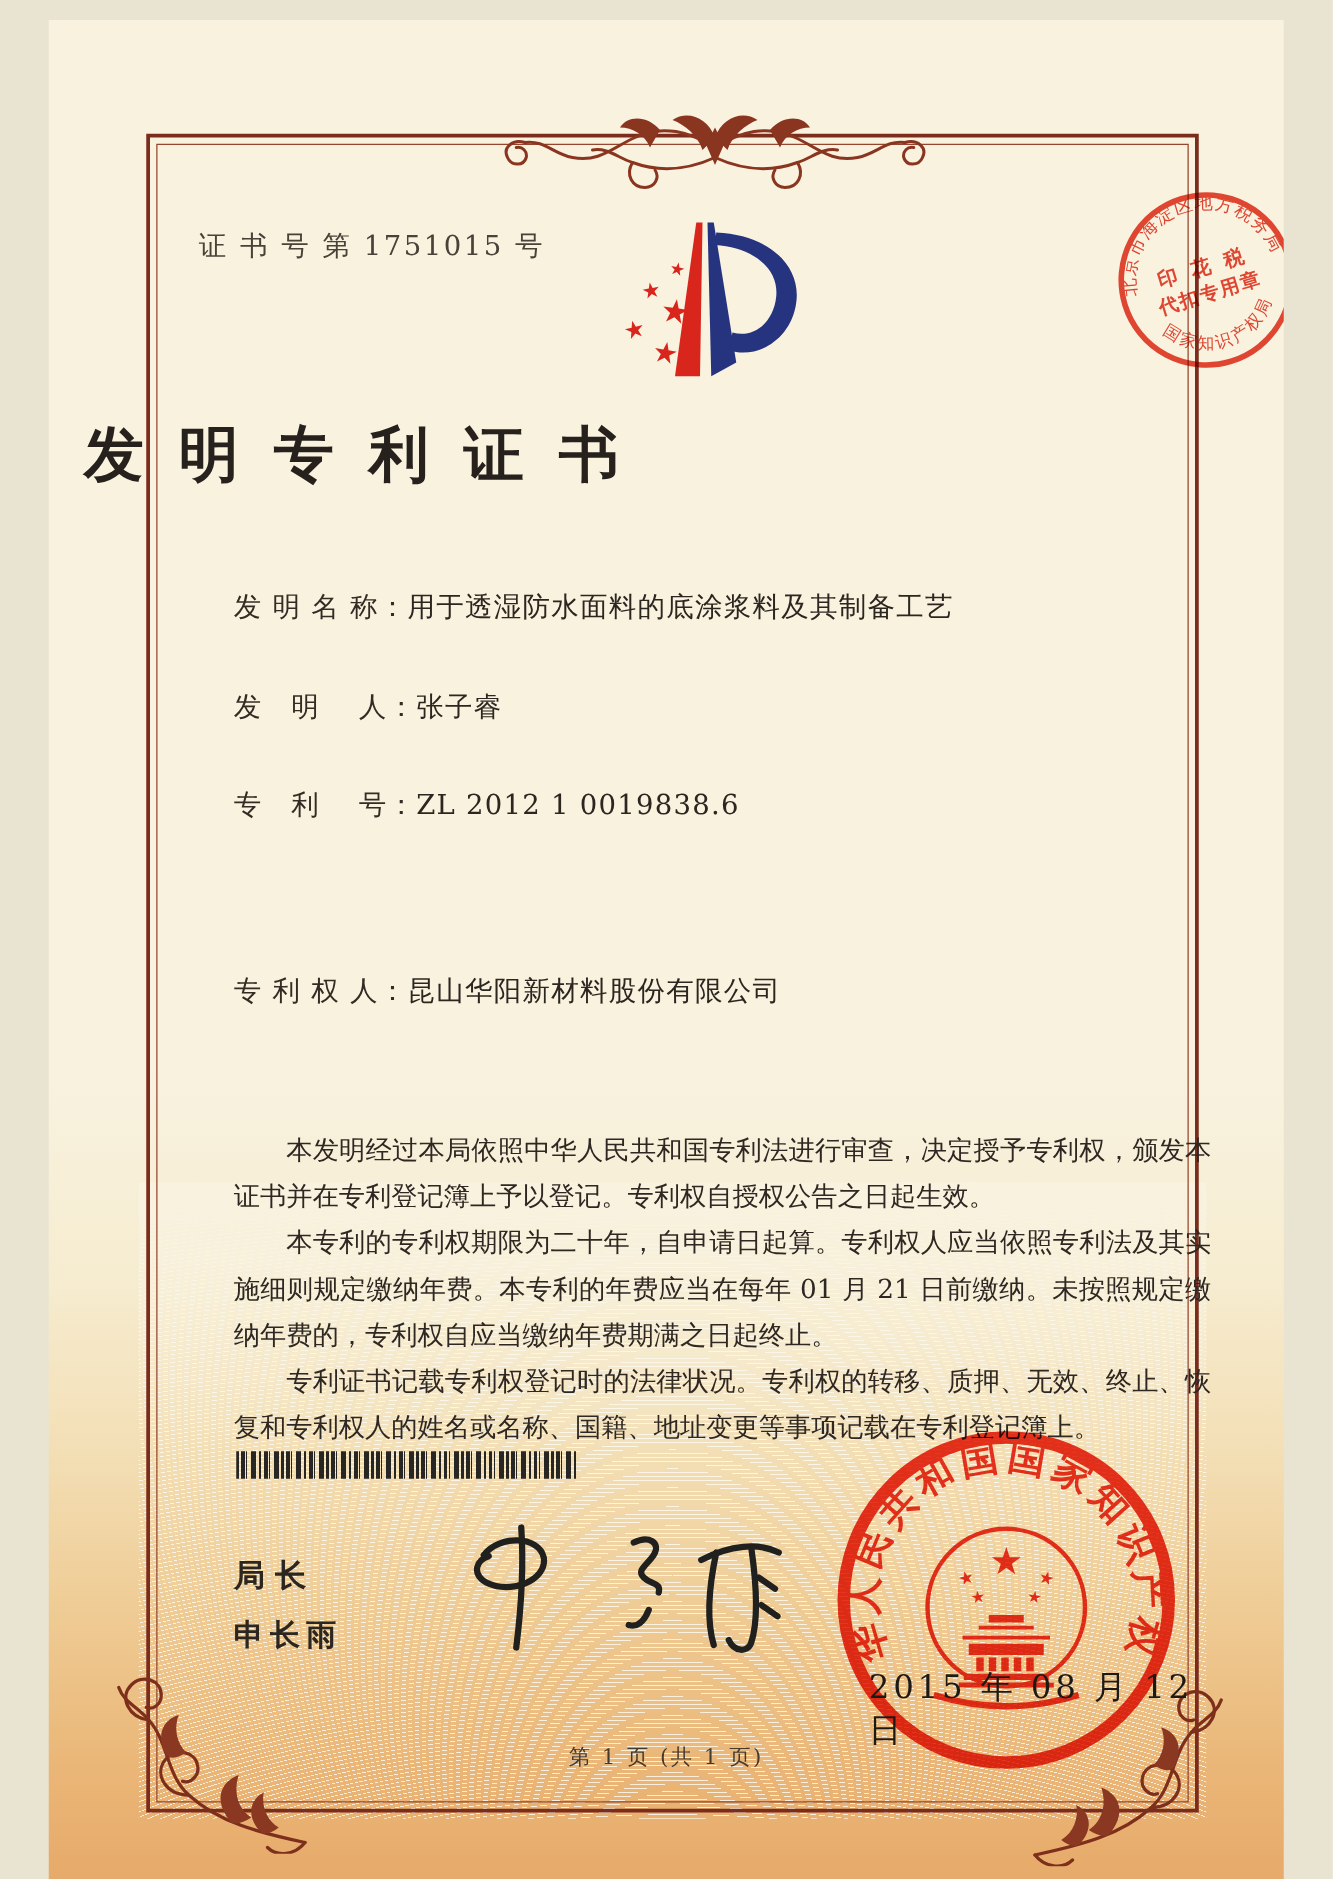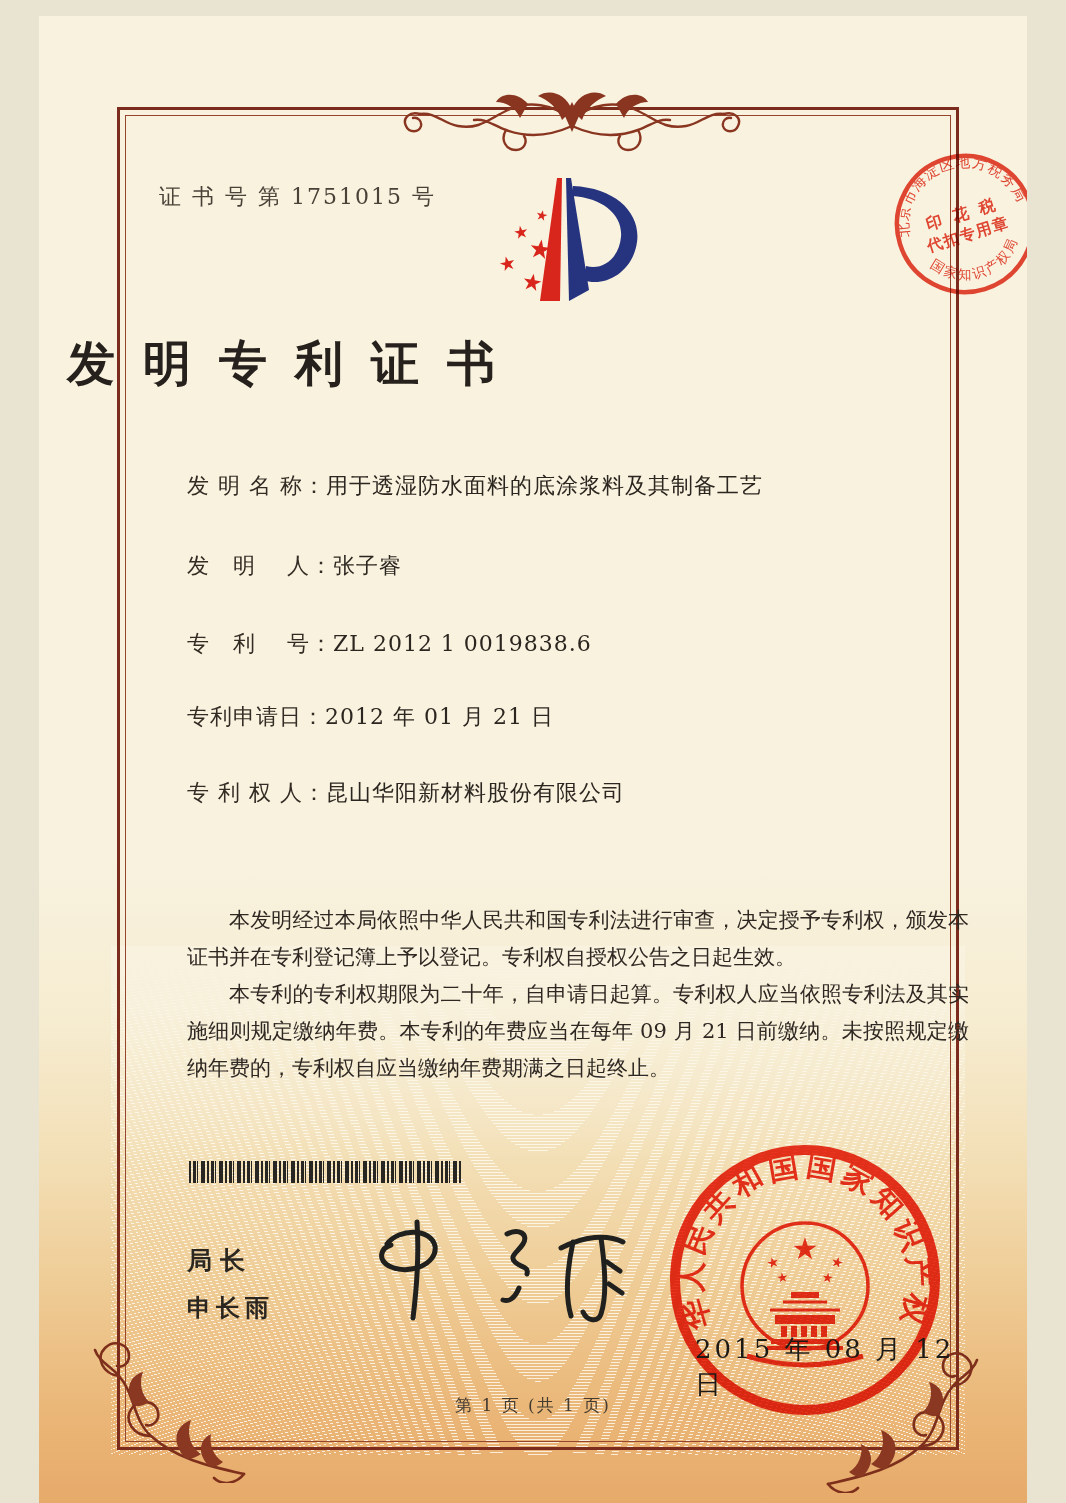--- a/index.html
+++ b/index.html
@@ -146,30 +146,28 @@
 
   <div class="abs field-row" style="top:455px">
     <span class="field-label">发 明 名 称：</span><span class="field-value">用于透湿防水面料的底涂浆料及其制备工艺</span>
   </div>
   <div class="abs field-row" style="top:535px">
     <span class="field-label">发　明　 人：</span><span class="field-value">张子睿</span>
   </div>
   <div class="abs field-row" style="top:613px">
     <span class="field-label">专　利　 号：</span><span class="field-value">ZL 2012 1 0019838.6</span>
   </div>
-  <div class="abs field-row" style="top:686px">
-    <span class="field-label">专利申请日：</span><span class="field-value">2012 年 01 月 21 日</span>
-  </div>
   <div class="abs field-row" style="top:762px">
     <span class="field-label">专 利 权 人：</span><span class="field-value">昆山华阳新材料股份有限公司</span>
   </div>
 
   <div class="abs body-block">
     <p>本发明经过本局依照中华人民共和国专利法进行审查，决定授予专利权，颁发本证书并在专利登记簿上予以登记。专利权自授权公告之日起生效。</p>
-    <p>本专利的专利权期限为二十年，自申请日起算。专利权人应当依照专利法及其实施细则规定缴纳年费。本专利的年费应当在每年 09 月 21 日前缴纳。未按照规定缴纳年费的，专利权自应当缴纳年费期满之日起终止。</p>
+    <p>本专利的专利权期限为二十年，自申请日起算。专利权人应当依照专利法及其实施细则规定缴纳年费。本专利的年费应当在每年 01 月 21 日前缴纳。未按照规定缴纳年费的，专利权自应当缴纳年费期满之日起终止。</p>
+    <p>专利证书记载专利权登记时的法律状况。专利权的转移、质押、无效、终止、恢复和专利权人的姓名或名称、国籍、地址变更等事项记载在专利登记簿上。</p>
   </div>
 
   <div class="abs barcode"></div>
 
   <div class="abs director-title">局长</div>
   <div class="abs director-name">申长雨</div>
 
   <svg class="abs signature-svg" viewBox="0 0 290 130">
     <g stroke="#20201e" stroke-width="5" fill="none" stroke-linecap="round" stroke-linejoin="round">
       <path d="M78,18 C80,48 78,82 74,114"></path>

